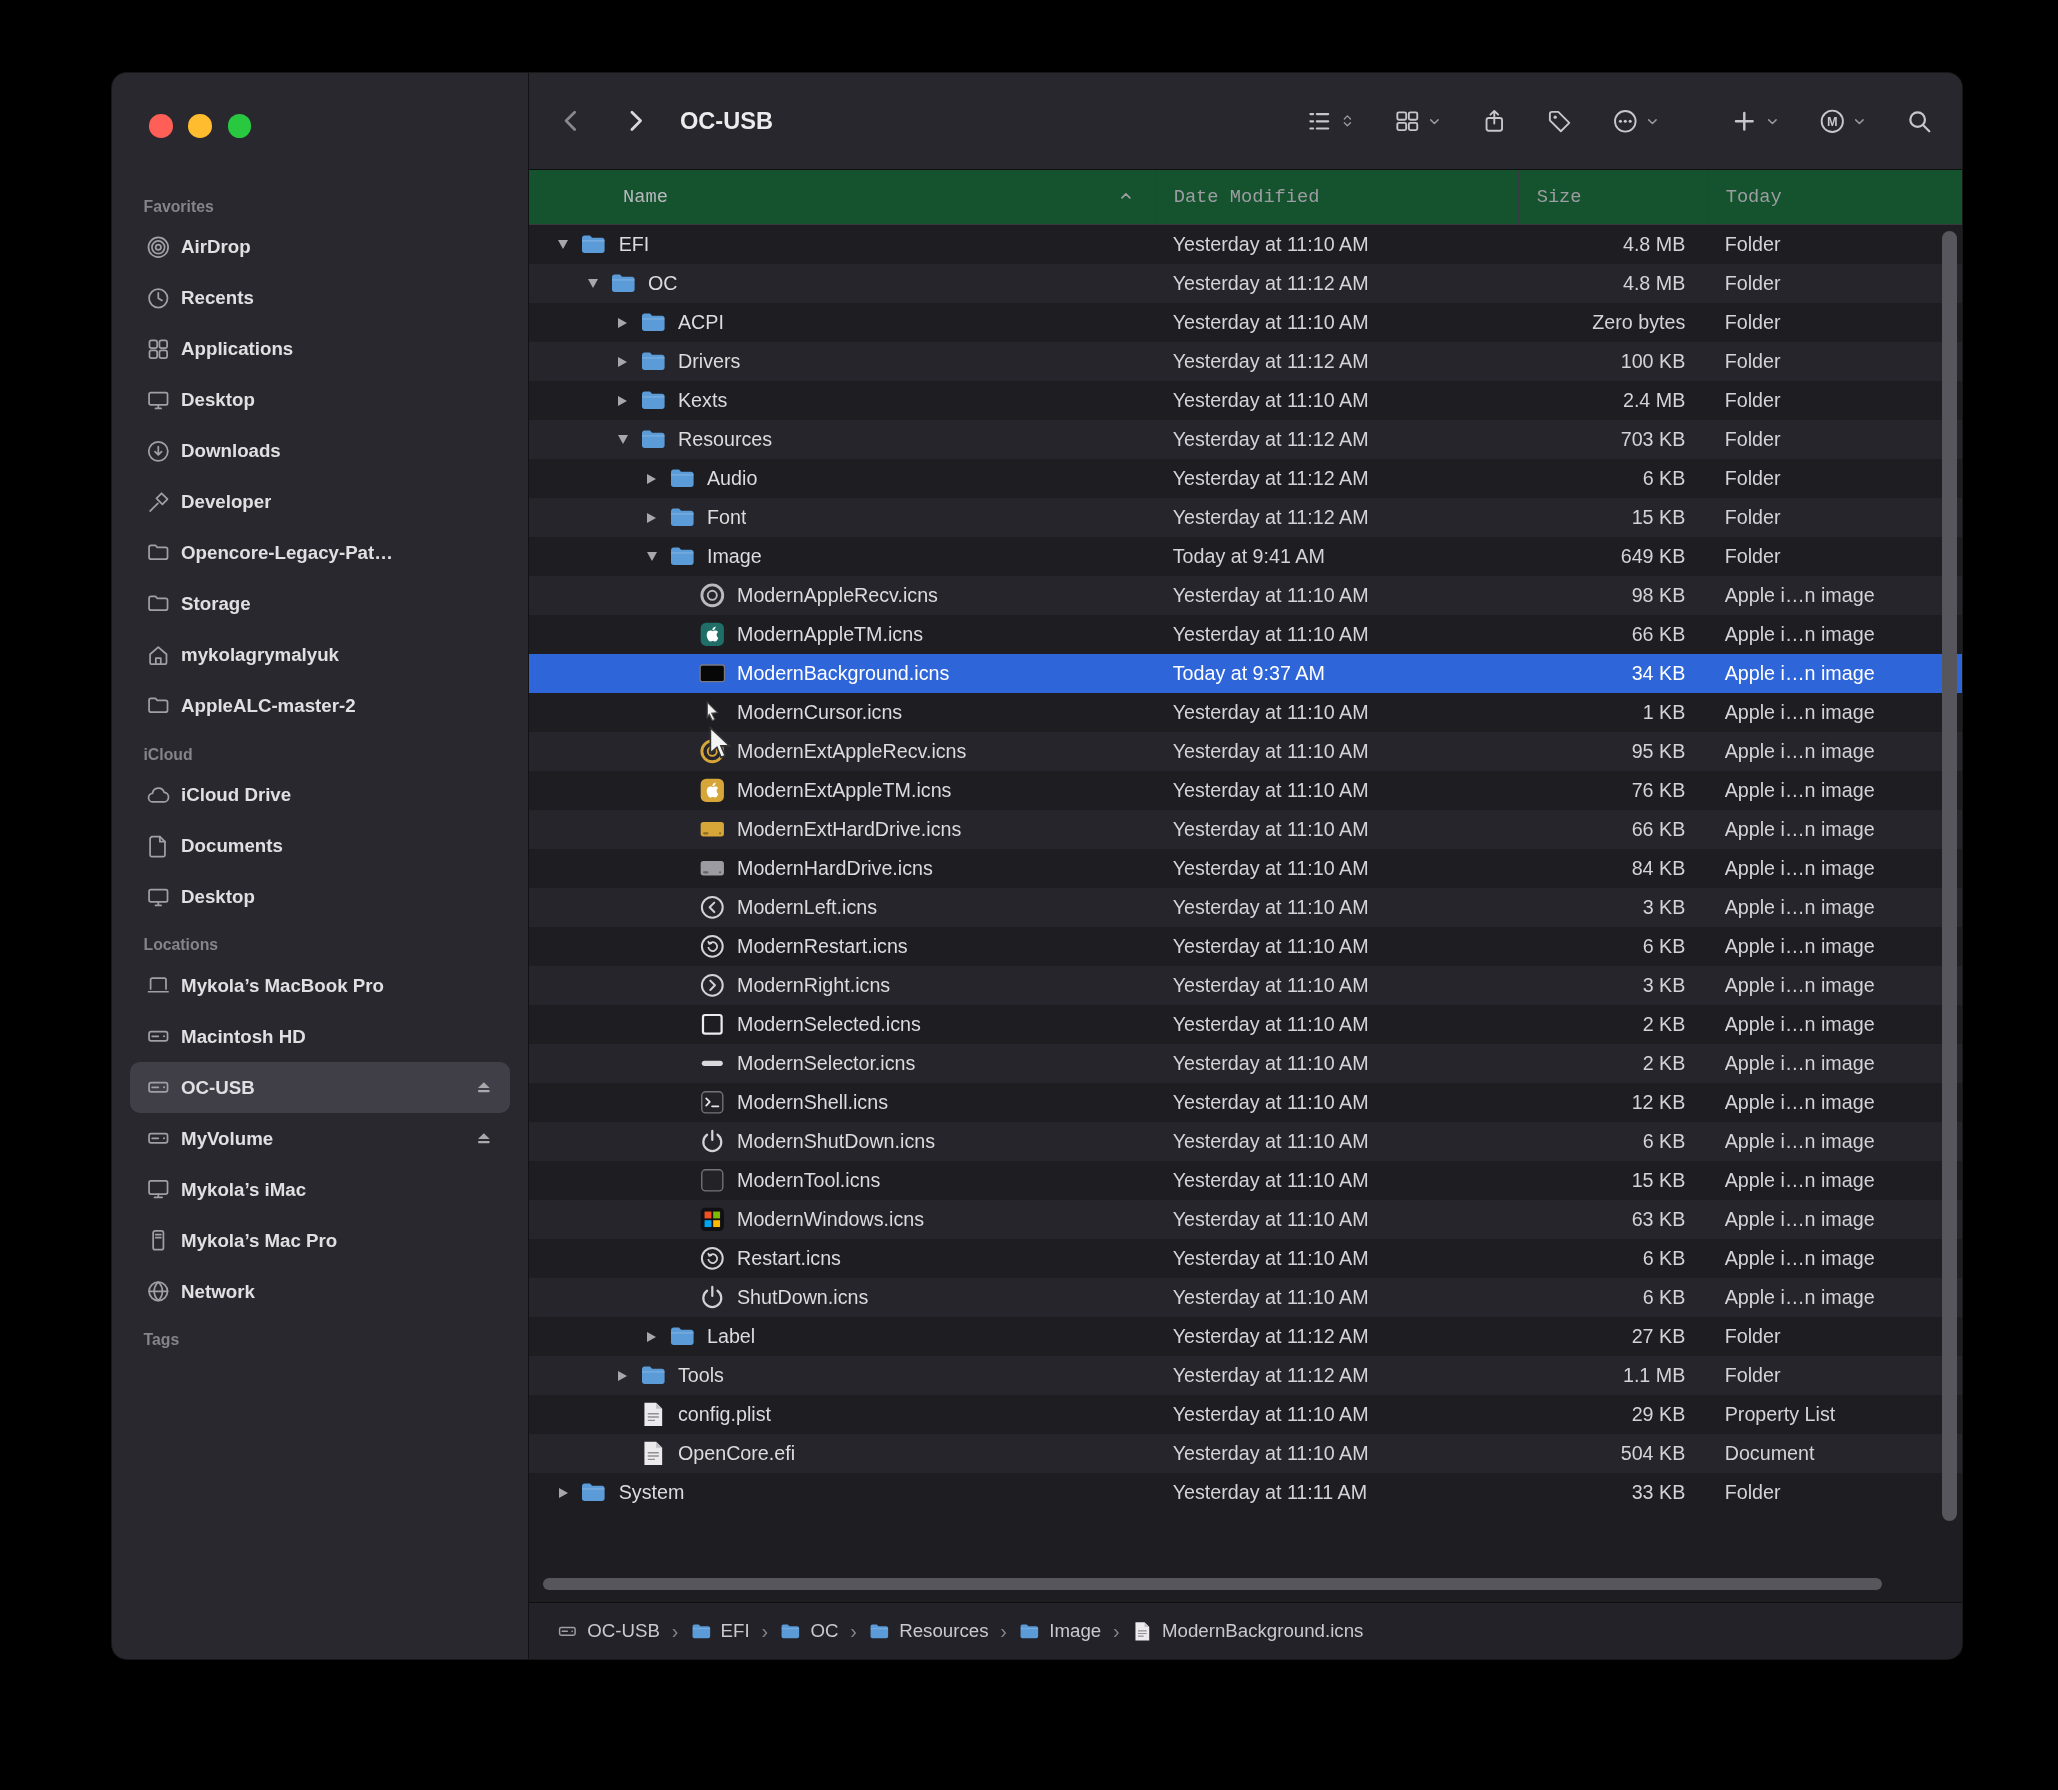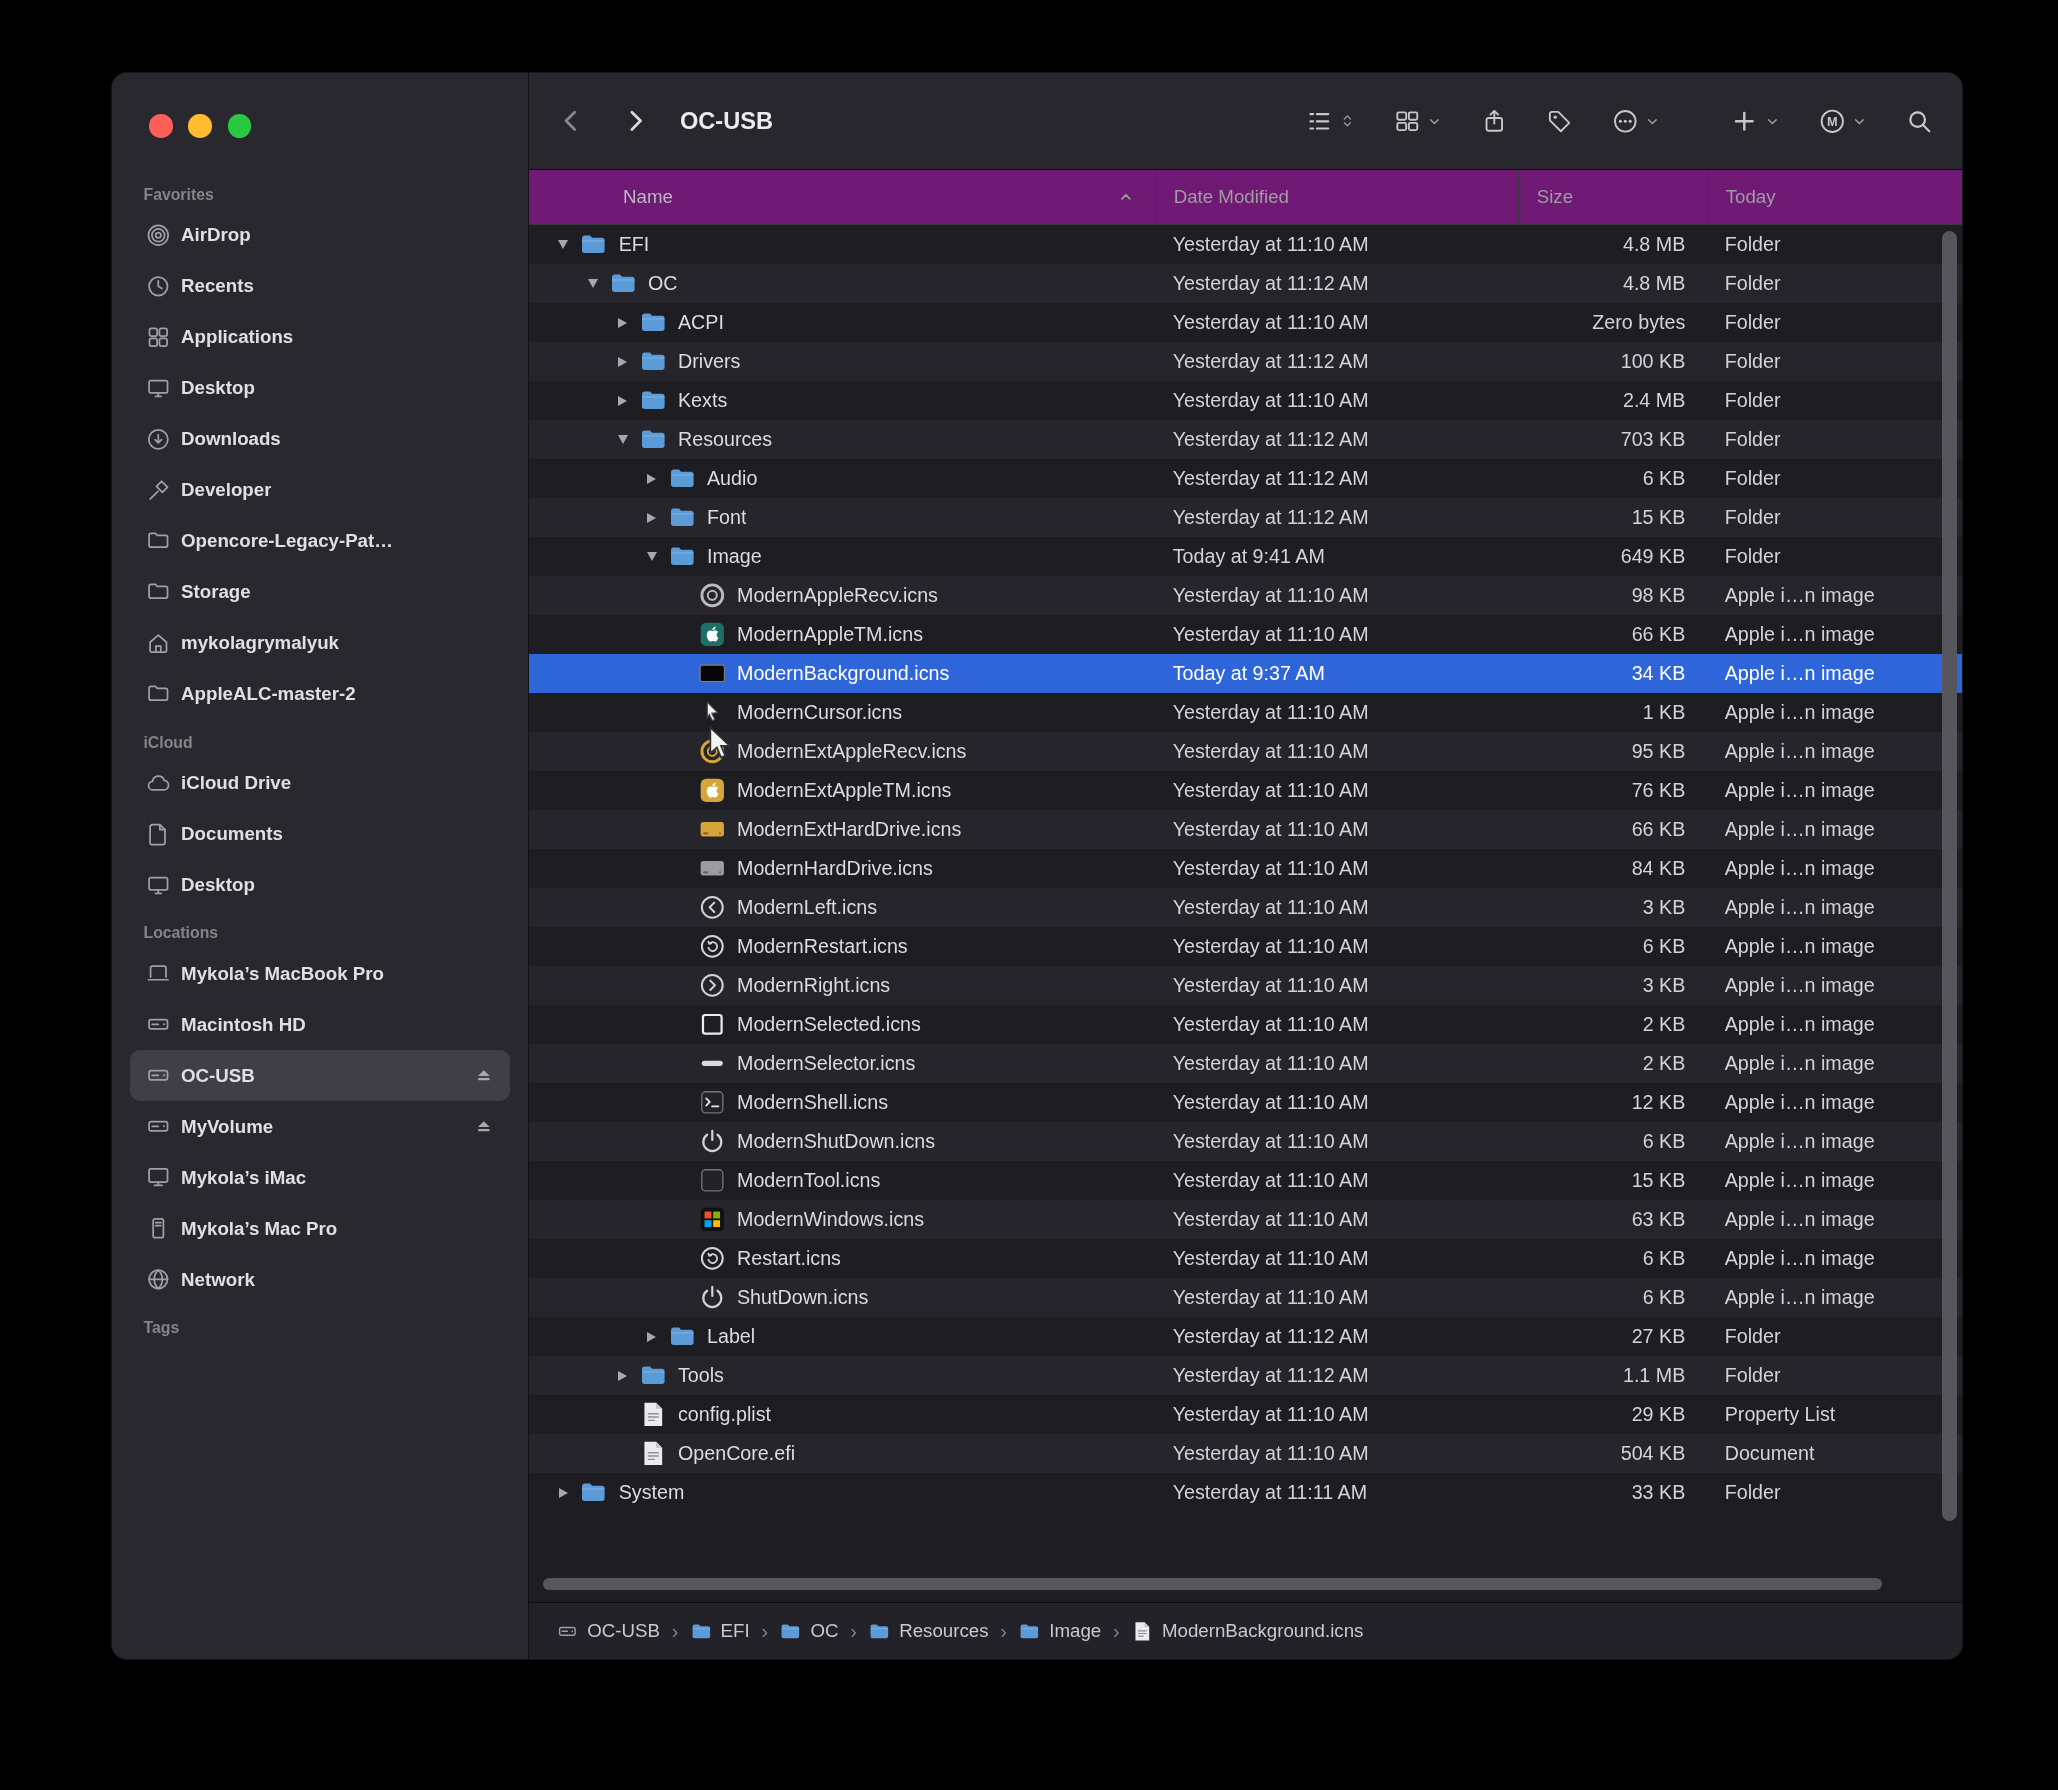--- a/index.html
+++ b/index.html
@@ -9,21 +9,21 @@
     overflow:hidden;display:flex;background:#1e1d22;
     box-shadow:0 0 0 1px rgba(255,255,255,.09),0 39px 118px rgba(0,0,0,.8);}
   
   .sidebar{width:417px;flex:none;background:#29282e;border-right:1px solid rgba(0,0,0,.55);
     display:flex;flex-direction:column;overflow:hidden;}
   .traffic{display:flex;gap:15.8px;padding:41px 0 0 37px;height:95px;flex:none;}
   .tl{width:23.6px;height:23.6px;border-radius:50%;display:inline-block;}
   .tl-r{background:var(--traffic-red);} .tl-y{background:var(--traffic-yellow);} .tl-g{background:var(--traffic-green);}
   .sb-sections{padding:5.9px 17.7px 19.7px 17.7px;overflow:hidden;}
   .sec-h{font-size:15.8px;font-weight:600;color:#84848a;padding:7.9px 13.8px 5.9px 13.8px;margin-top:6px;}
-  .sec-h:first-child{margin-top:4px;}
+  .sec-h:first-child{margin-top:16px;}
   .sb-item{display:flex;align-items:center;height:51px;padding:0 13.8px;border-radius:9.9px;
     font-size:18.7px;color:#e0e0e3;gap:8px;white-space:nowrap;overflow:hidden;cursor:default;font-weight:bold;}
   .sb-item.selected{background:#403f48;}
   .sb-ic{width:29.6px;height:27.6px;flex:none;color:#9fa0a6;display:flex;align-items:center;justify-content:center;}
   .sb-ic svg{width:24.6px;height:24.6px;}
   .sb-label{overflow:hidden;text-overflow:ellipsis;}
   .sb-eject{margin-left:auto;width:23.6px;height:23.6px;color:#a8a8ad;flex:none;}
   .sb-eject svg{width:21.7px;height:21.7px;}
   
   .content{flex:1;display:flex;flex-direction:column;min-width:0;background:#1e1d22;}
@@ -36,22 +36,22 @@
   .tb-title{font-size:23.6px;font-weight:700;color:#ecebee;margin-left:23.6px;}
   .tb-spacer{flex:1;}
   .ctl{display:flex;align-items:center;margin-left:39px;color:#c6c6cb;cursor:default;}
   .ctl.gap{margin-left:71px;}
   .ctl .main-ic svg{width:26.6px;height:26.6px;display:block;}
   .ctl .chev{margin-left:6.9px;color:#98989d;}
   .ctl .chev svg{width:14.8px;height:14.8px;display:block;}
   .ctl .chev.ud svg{width:14.8px;height:23.6px;}
   
   .listarea{flex:1;position:relative;display:flex;flex-direction:column;min-height:0;}
-  .lheader{height:55px;flex:none;display:flex;align-items:center;background:#701a75;
-    border-bottom:1px solid #39383f;font-size:18.7px;color:#9d9da3;}
+  .lheader{height:55px;flex:none;display:flex;align-items:center;background:#14532d;
+    border-bottom:1px solid #39383f;font-size:18.7px;color:#9d9da3;font-family:Liberation Mono, monospace;}
   .hcell{height:100%;display:flex;align-items:center;position:relative;}
   .hcell + .hcell{border-left:1px solid #39383f;}
   .h-name{width:626px;padding-left:94px;color:#b9b9bf;}
   .h-date{width:363px;padding-left:17.7px;text-align:right;}
   .h-size{width:189px;padding-left:17.7px;}
   .h-kind{flex:1;padding-left:17.7px;}
   .sort{position:absolute;right:21.7px;top:17.7px;color:#9d9da3;}
   .sort svg{width:15.8px;height:15.8px;}
   .rows{flex:none;}
   .row{display:flex;height:39px;align-items:center;font-size:19.7px;white-space:nowrap;cursor:default;}

